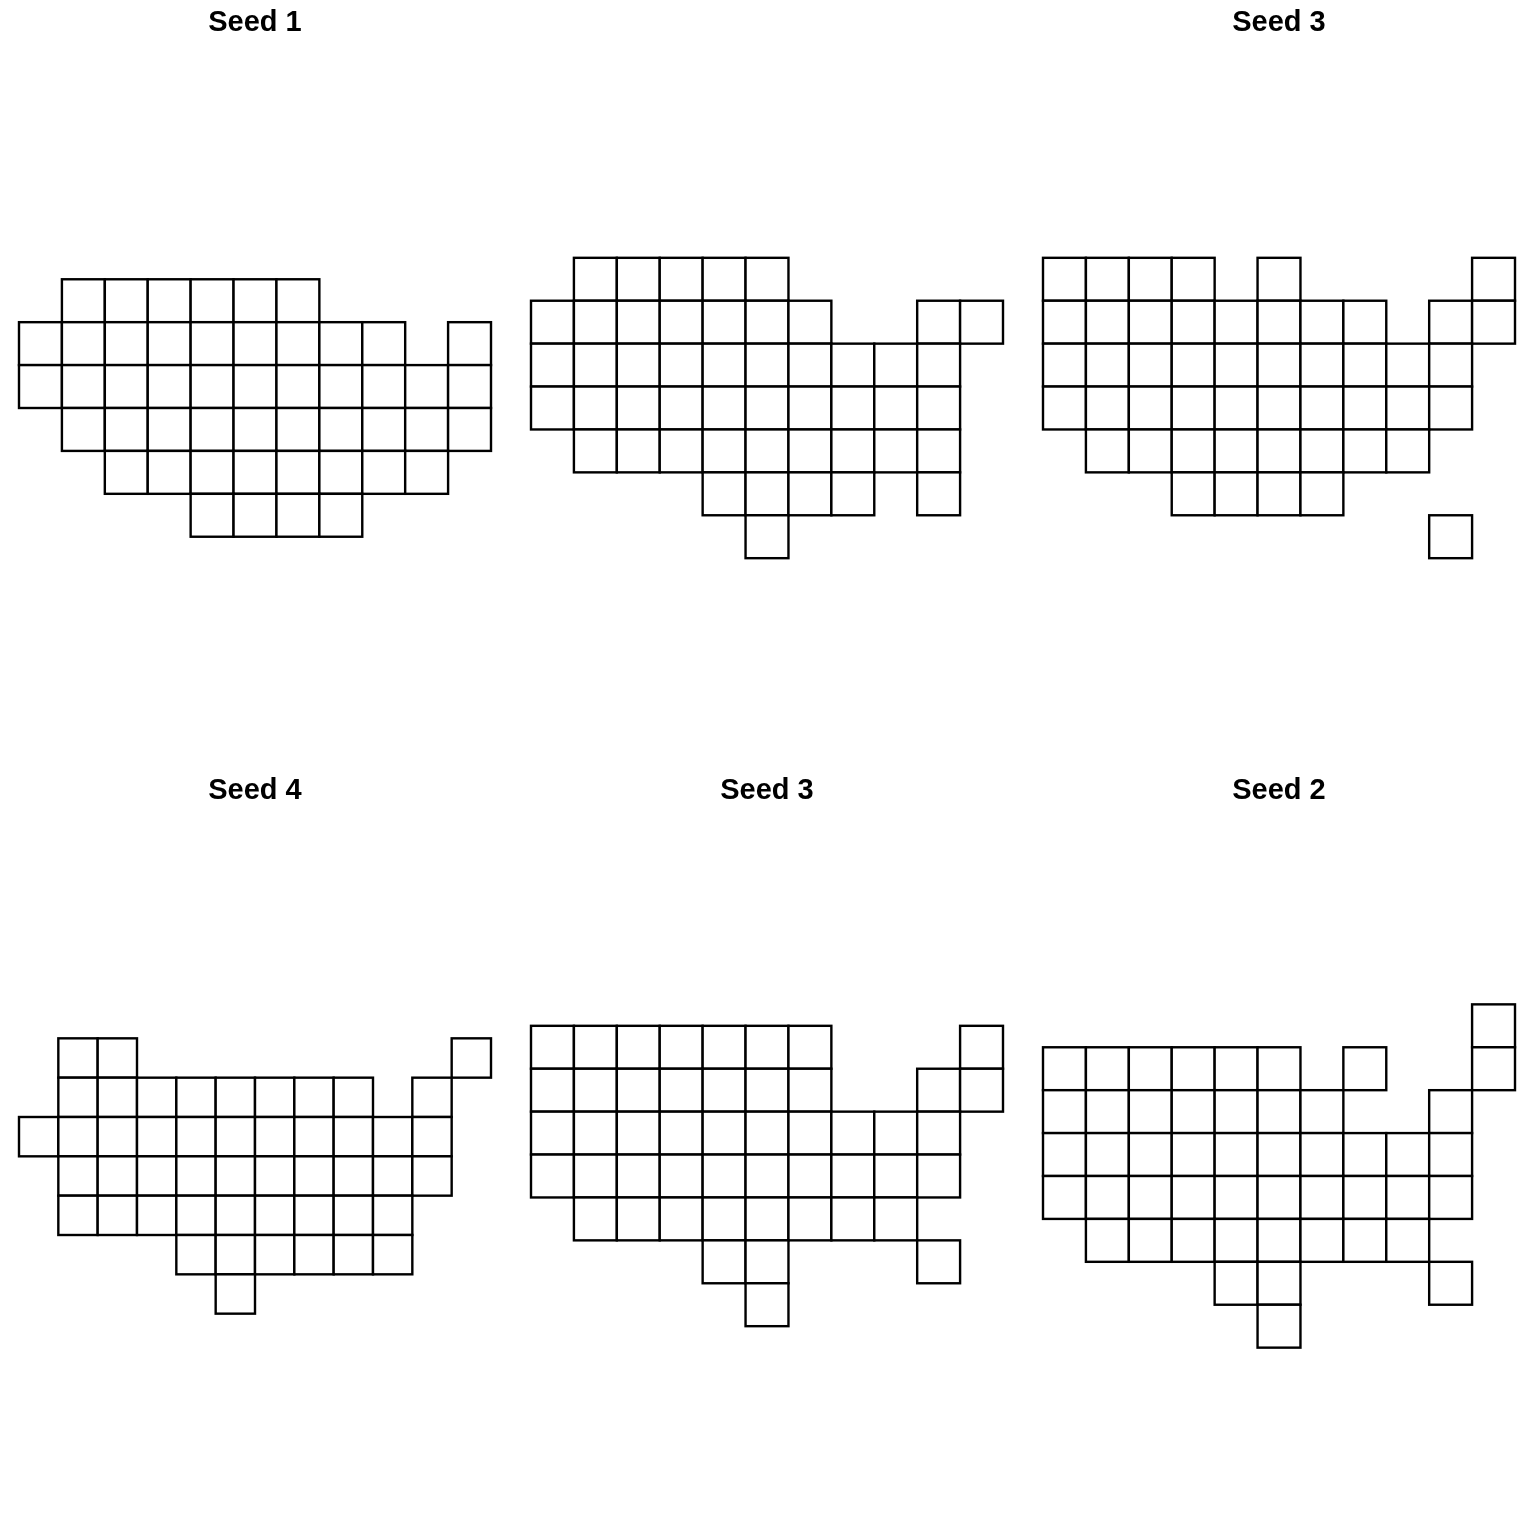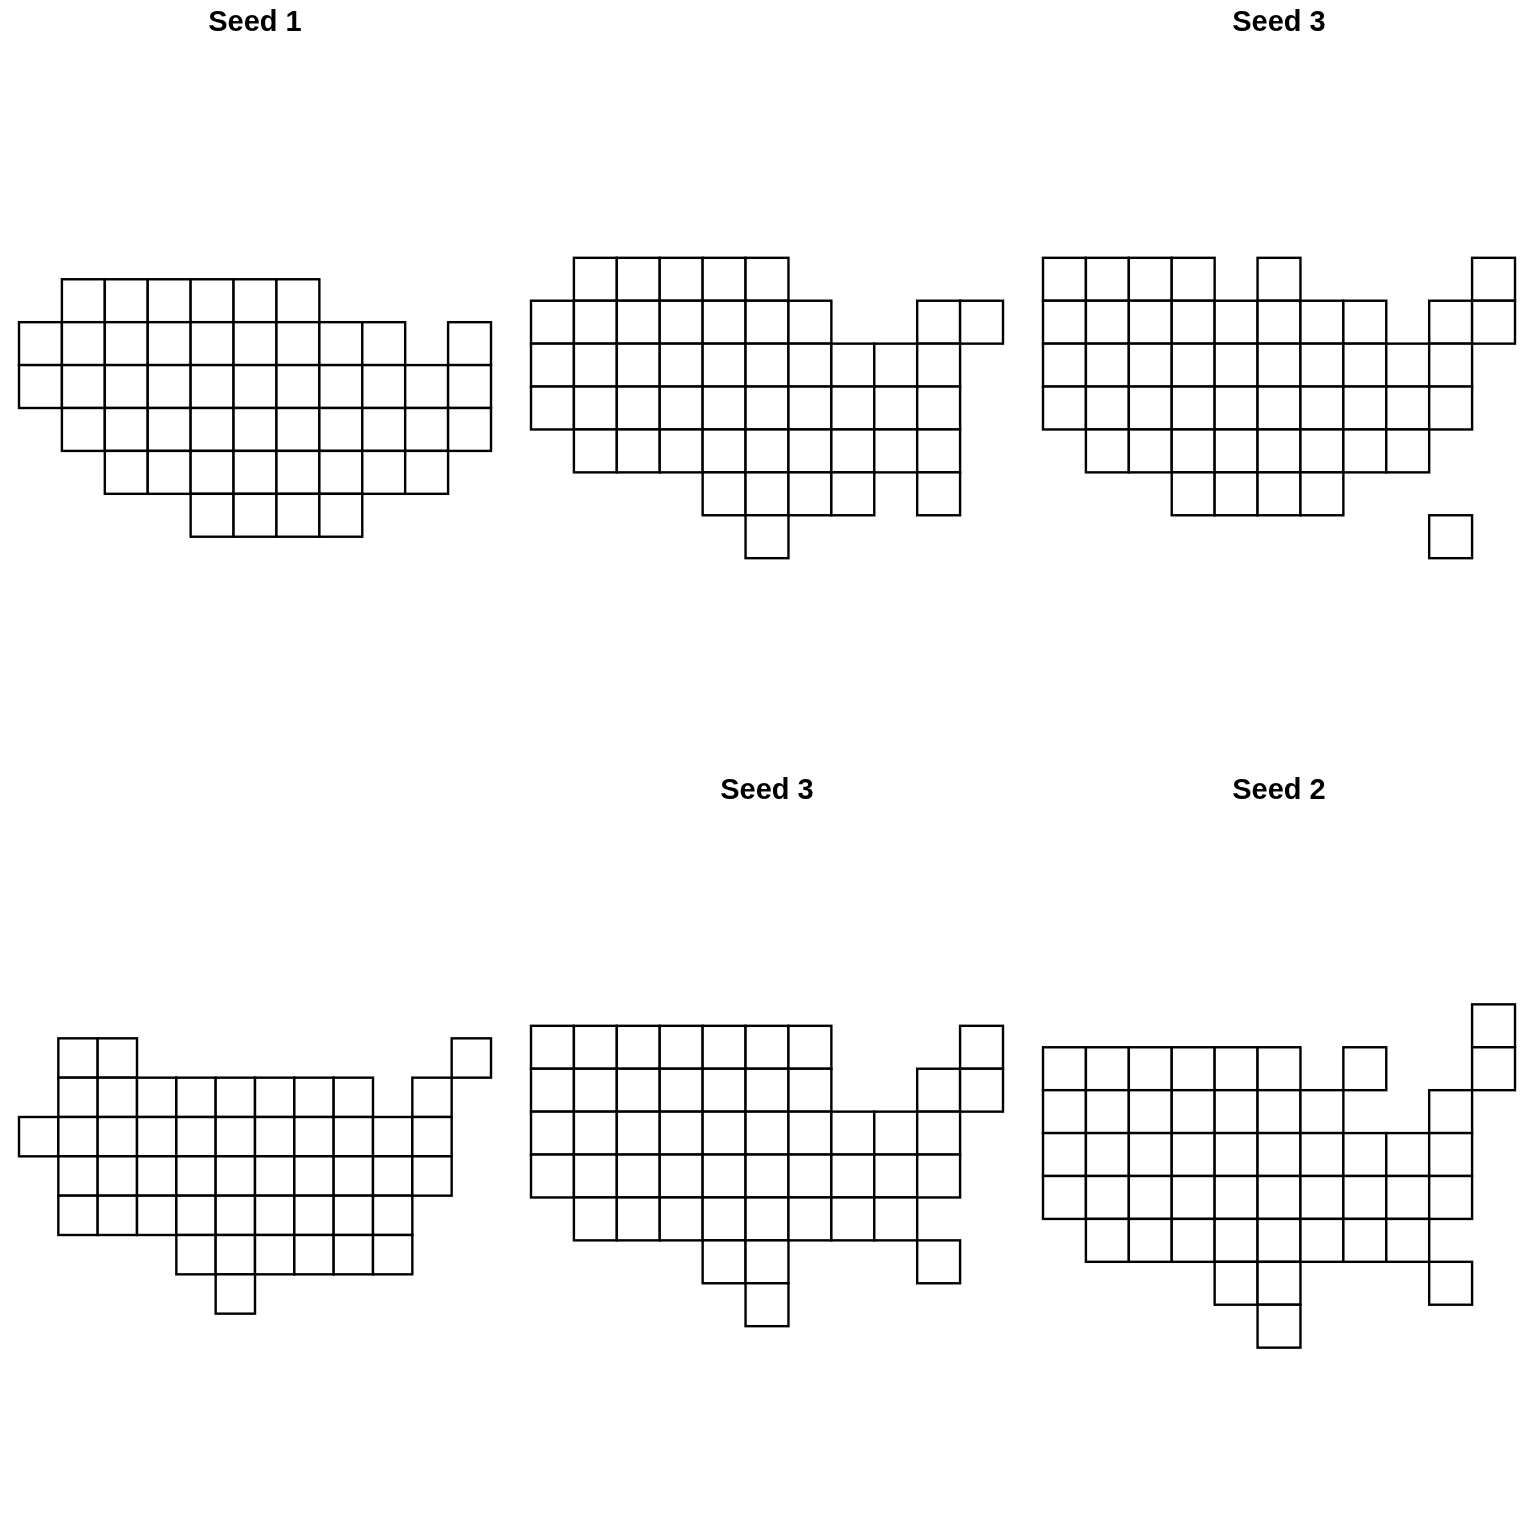--- a/index.html
+++ b/index.html
@@ -213,20 +213,21 @@
         <rect x="362.27" y="429.45" width="42.91" height="42.91"></rect>
         <rect x="147.73" y="472.36" width="42.91" height="42.91"></rect>
         <rect x="190.64" y="472.36" width="42.91" height="42.91"></rect>
         <rect x="233.55" y="472.36" width="42.91" height="42.91"></rect>
         <rect x="276.45" y="472.36" width="42.91" height="42.91"></rect>
         <rect x="405.18" y="515.27" width="42.91" height="42.91"></rect>
       </svg>
   </figure>
 
   <figure class="panel">
+    <figcaption class="panel-title">Seed 4</figcaption>
     <svg class="grid-svg" viewBox="0 0 512 768">
         <rect x="58.33" y="270.33" width="39.33" height="39.33"></rect>
         <rect x="97.67" y="270.33" width="39.33" height="39.33"></rect>
         <rect x="451.67" y="270.33" width="39.33" height="39.33"></rect>
         <rect x="58.33" y="309.67" width="39.33" height="39.33"></rect>
         <rect x="97.67" y="309.67" width="39.33" height="39.33"></rect>
         <rect x="137.00" y="309.67" width="39.33" height="39.33"></rect>
         <rect x="176.33" y="309.67" width="39.33" height="39.33"></rect>
         <rect x="215.67" y="309.67" width="39.33" height="39.33"></rect>
         <rect x="255.00" y="309.67" width="39.33" height="39.33"></rect>

